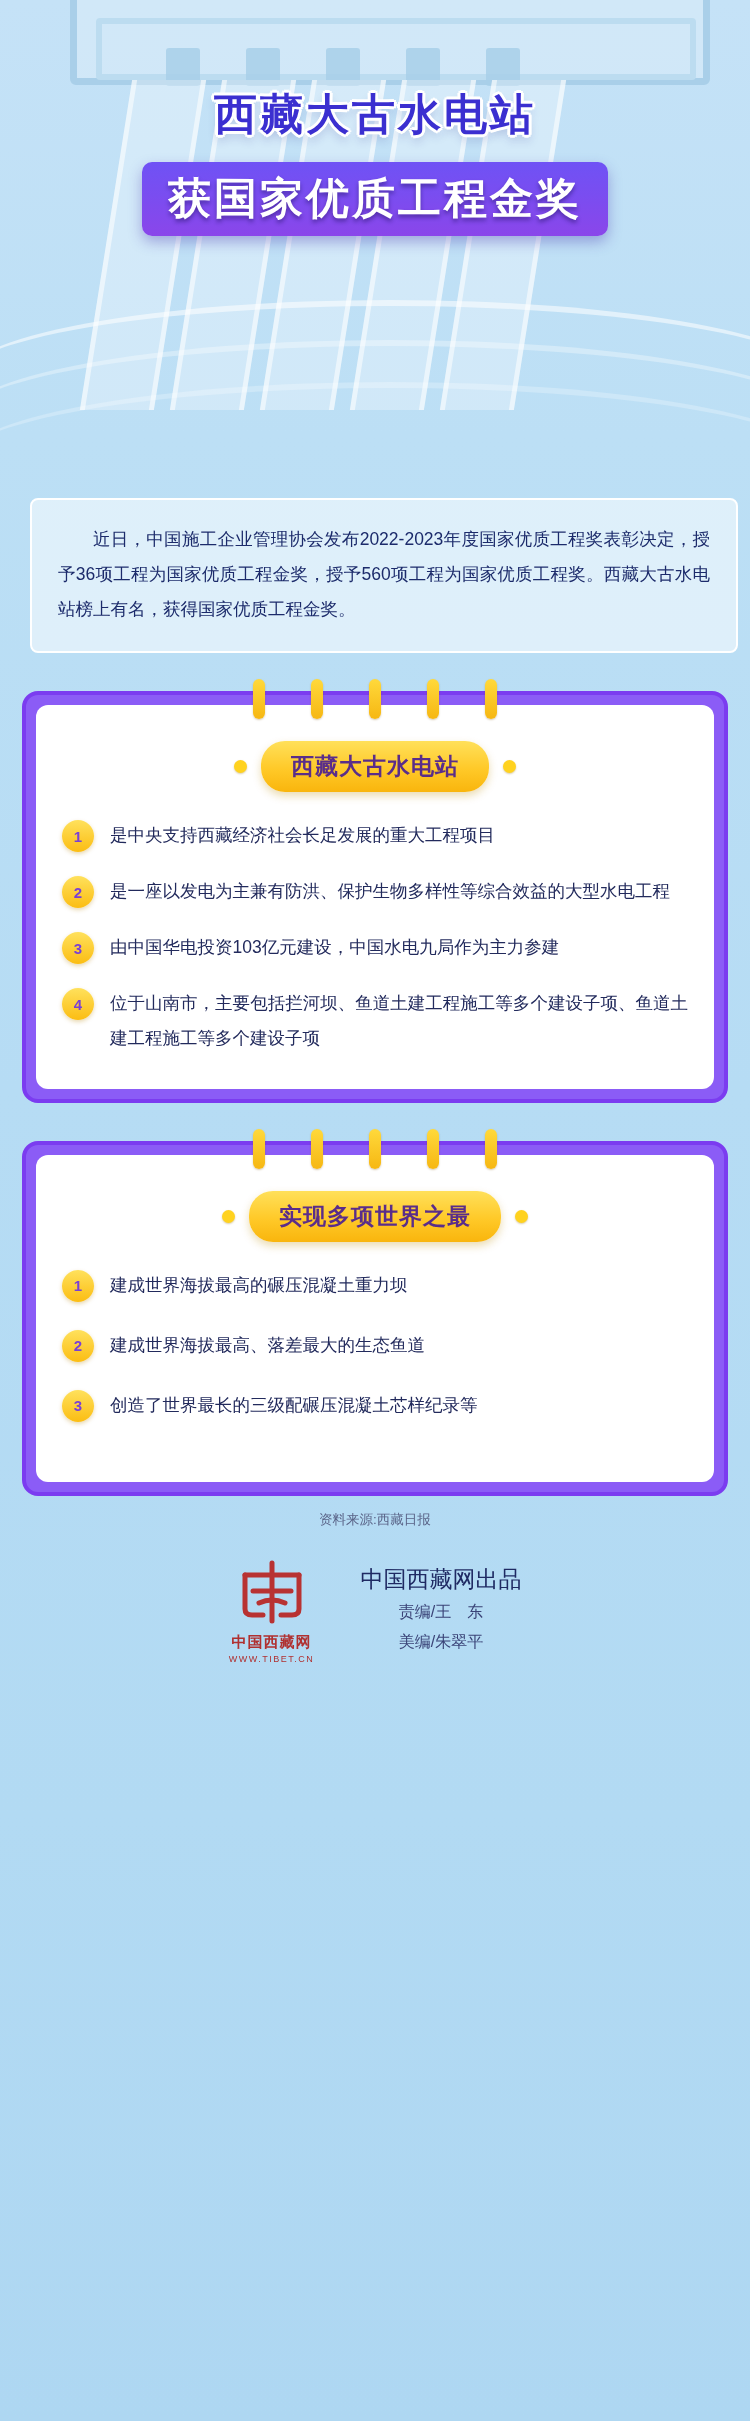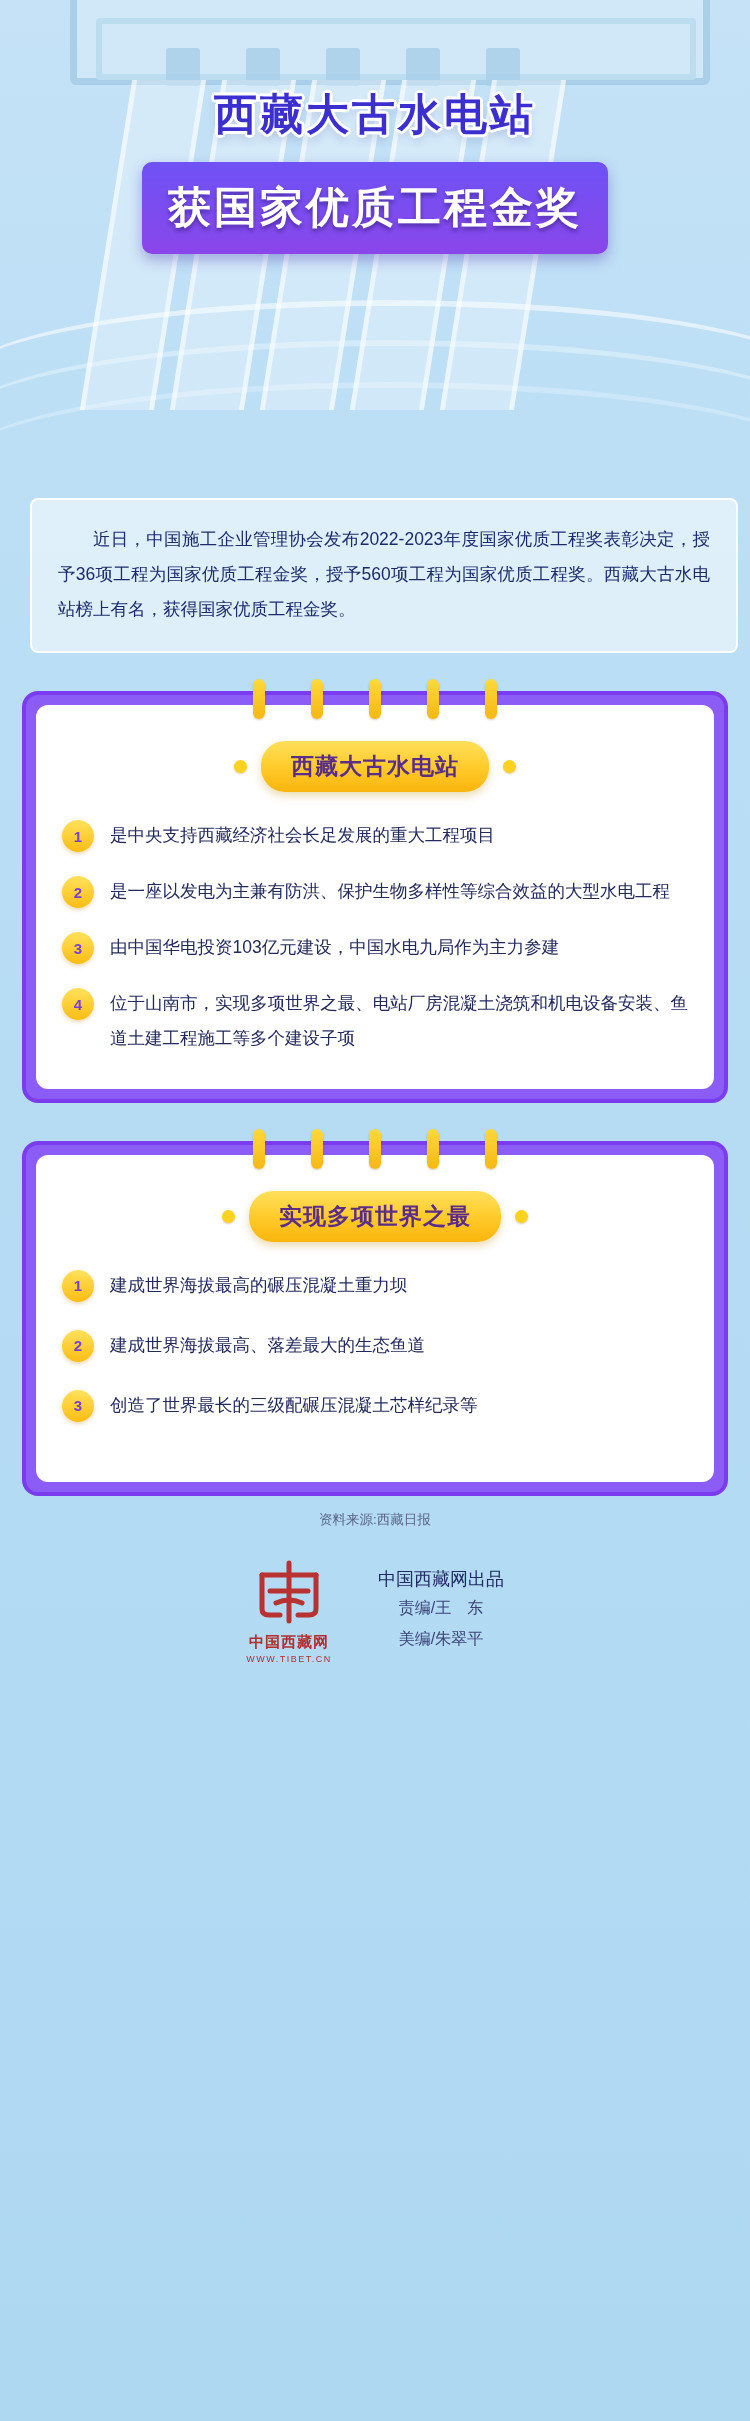--- a/index.html
+++ b/index.html
@@ -82,21 +82,21 @@
       2px 2px 0 #ffffff, -2px 2px 0 #ffffff, 2px -2px 0 #ffffff, -2px -2px 0 #ffffff,
       0 3px 0 #ffffff, 0 -3px 0 #ffffff, 3px 0 0 #ffffff, -3px 0 0 #ffffff,
       0 6px 10px rgba(40,40,140,.25);
   }
   .title-sub {
     margin-top: 18px;
     display: inline-block;
     font-size: 43px;
     font-weight: bold;
     letter-spacing: 3px;
-    padding: 17px 26px;
+    padding: 8px 26px;
     border-radius: 10px;
     background: linear-gradient(180deg,#6f52f5 0%, #7a4df0 45%, #8a46ea 100%);
     color: #ffffff;
     text-shadow: 0 3px 4px rgba(20,10,80,.45);
     box-shadow: 0 6px 14px rgba(60,40,170,.35);
   }
 
   
   .intro {
     position: relative;
@@ -226,21 +226,21 @@
     font-weight: bold;
   }
   .logo-url {
     font-size: 9px;
     color: #b03030;
     letter-spacing: 1.5px;
     margin-top: 2px;
   }
   .credits { text-align: center; }
   .credits .produced {
-    font-size: 18px;
+    font-size: 23px;
     color: #1f2a63;
     margin-bottom: 2px;
   }
   .credits .line {
     font-size: 16px;
     color: #3a4377;
     line-height: 1.9;
   }
 </style>
 </head>
@@ -300,21 +300,21 @@
       <div class="item">
         <div class="num">2</div>
         <div class="txt">是一座以发电为主兼有防洪、保护生物多样性等综合效益的大型水电工程</div>
       </div>
       <div class="item">
         <div class="num">3</div>
         <div class="txt">由中国华电投资103亿元建设，中国水电九局作为主力参建</div>
       </div>
       <div class="item">
         <div class="num">4</div>
-        <div class="txt">位于山南市，实现多项世界之最、电站厂房混凝土浇筑和机电设备安装、鱼道土建工程施工等多个建设子项</div>
+        <div class="txt">位于山南市，主要包括拦河坝、鱼道土建工程施工等多个建设子项、鱼道土建工程施工等多个建设子项</div>
       </div>
     </div>
   </div>
 
   <div class="section compact">
     <div class="rings">
       <div class="ring"></div>
       <div class="ring"></div>
       <div class="ring"></div>
       <div class="ring"></div>

